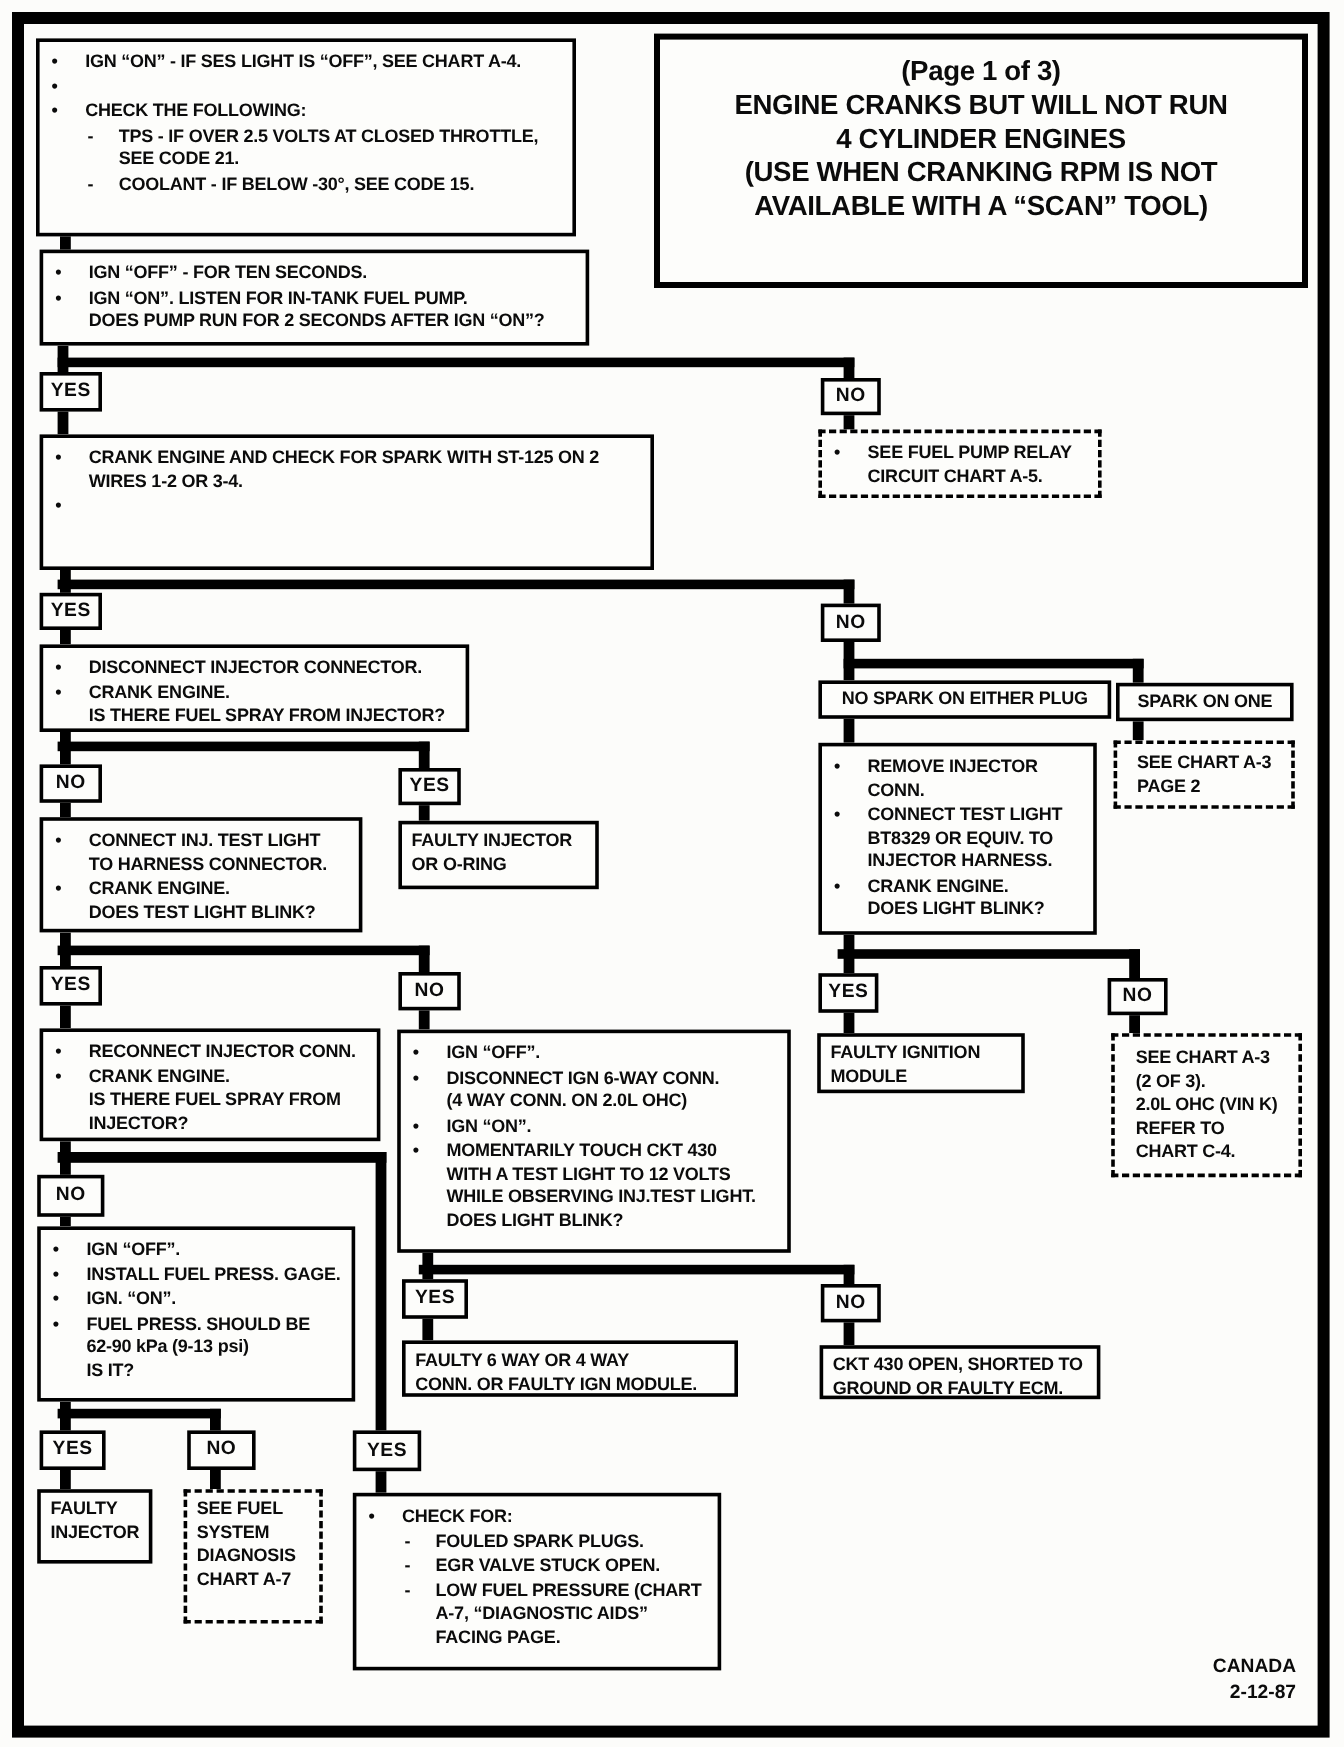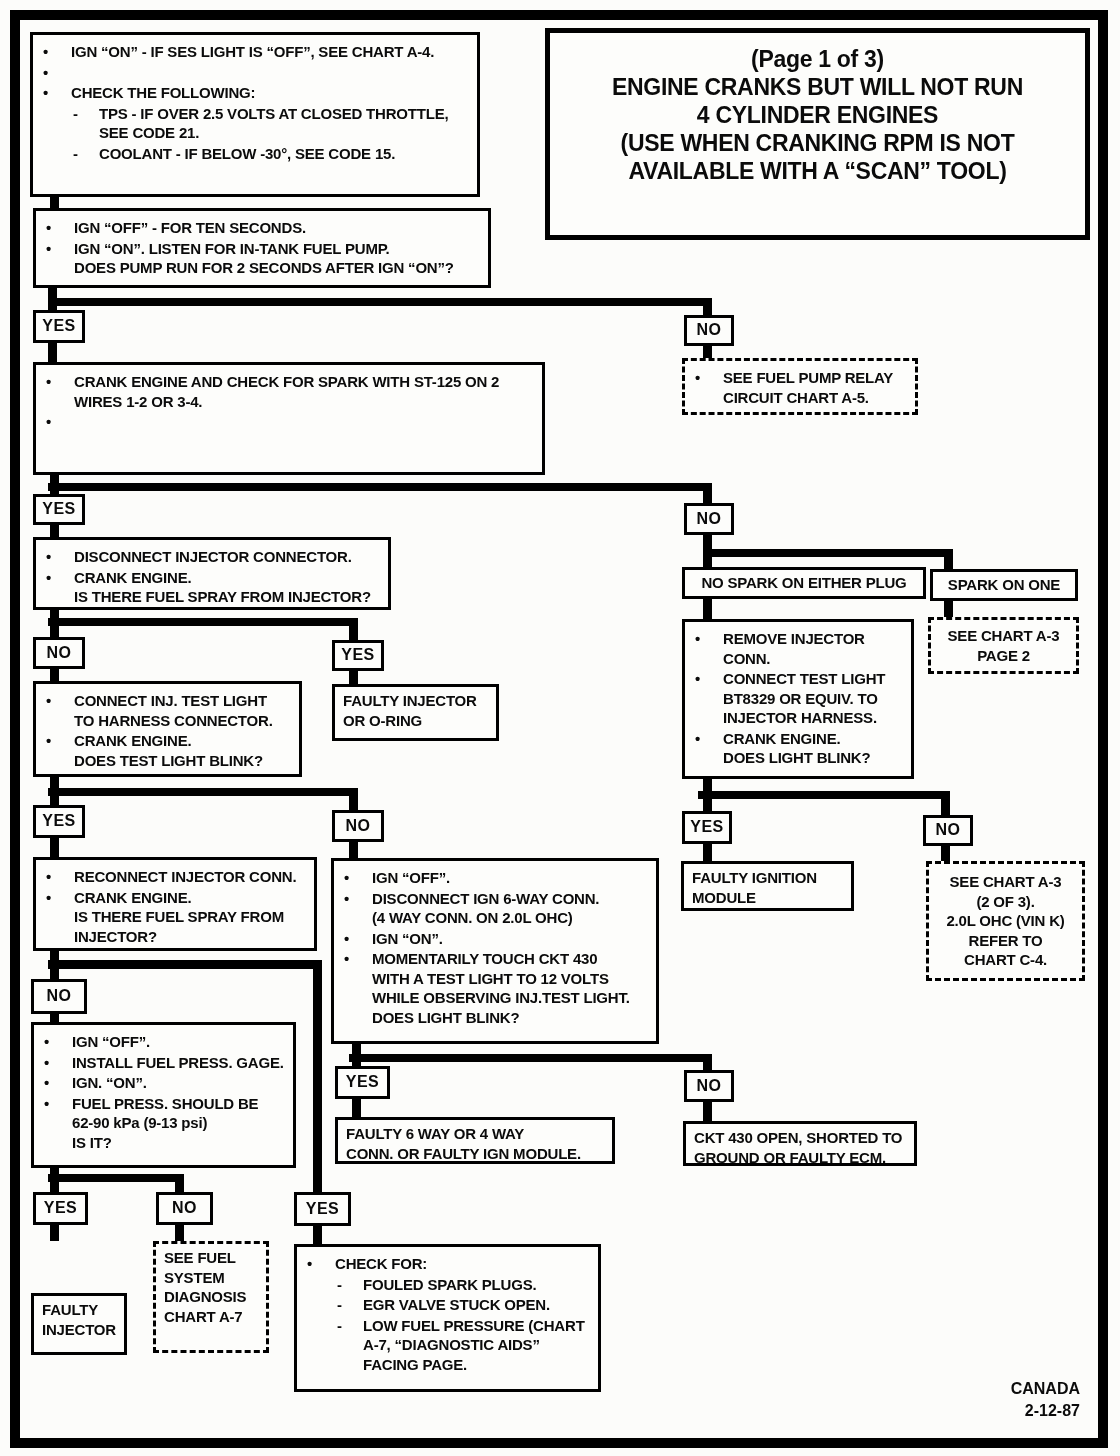--- a/index.html
+++ b/index.html
@@ -11,21 +11,21 @@
         font-size:15px;line-height:1.3;letter-spacing:-0.2px;}
   .dashed{border:3px dashed #000;}
   .pbox{padding:6px 8px 4px 10px;}
   .row{display:flex;margin:1px 0;}
   .row.sub{margin-left:30px;}
   .blt{flex:0 0 28px;width:28px;}
   .row.sub .blt{flex-basis:26px;width:26px;}
   .txt{white-space:pre-line;}
   .ynbox{display:flex;align-items:center;justify-content:center;font-size:16px;letter-spacing:.5px;}
   .tbox{padding:4px 8px;white-space:pre-line;}
-  .cbox{display:flex;align-items:center;justify-content:center;text-align:center;white-space:pre-line;padding:0;}
+  .cbox{display:flex;align-items:center;justify-content:center;text-align:left;white-space:pre-line;padding:0;}
   .titlebox{border-width:5px;text-align:center;padding-top:12px;}
   .title-main{font-size:37px;letter-spacing:0;margin:2px 0 12px;}
   .title-sub{font-size:23px;line-height:1.22;white-space:pre-line;letter-spacing:-0.3px;}
   .footer{position:absolute;left:930px;top:1378px;width:150px;text-align:right;font-size:16px;line-height:1.4;z-index:2;}
 </style>
 </head>
 <body>
 
 <div class="page">
   <div class="frame"></div>
@@ -226,21 +226,21 @@
         <span class="txt">FUEL PRESS. SHOULD BE
 62-90 kPa (9-13 psi)
 IS IT?</span>
       </div>
     </div>
   <div class="node tbox" style="left:335px;top:1117px;width:280px;height:47px">FAULTY 6 WAY OR 4 WAY
 CONN. OR FAULTY IGN MODULE.</div>
   <div class="node tbox" style="left:683px;top:1121px;width:234px;height:45px">CKT 430 OPEN, SHORTED TO
 GROUND OR FAULTY ECM.</div>
 
-  <div class="node tbox" style="left:31px;top:1293px;width:96px;height:62px">FAULTY
+  <div class="node tbox" style="left:31px;top:1241px;width:96px;height:62px">FAULTY
 INJECTOR</div>
   <div class="node tbox dashed" style="left:153px;top:1241px;width:116px;height:112px">SEE FUEL
 SYSTEM
 DIAGNOSIS
 CHART A-7</div>
   <div class="node pbox" style="left:294px;top:1244px;width:307px;height:148px">
       <div class="row">
         <span class="blt">•</span>
         <span class="txt">CHECK FOR:</span>
       </div>

